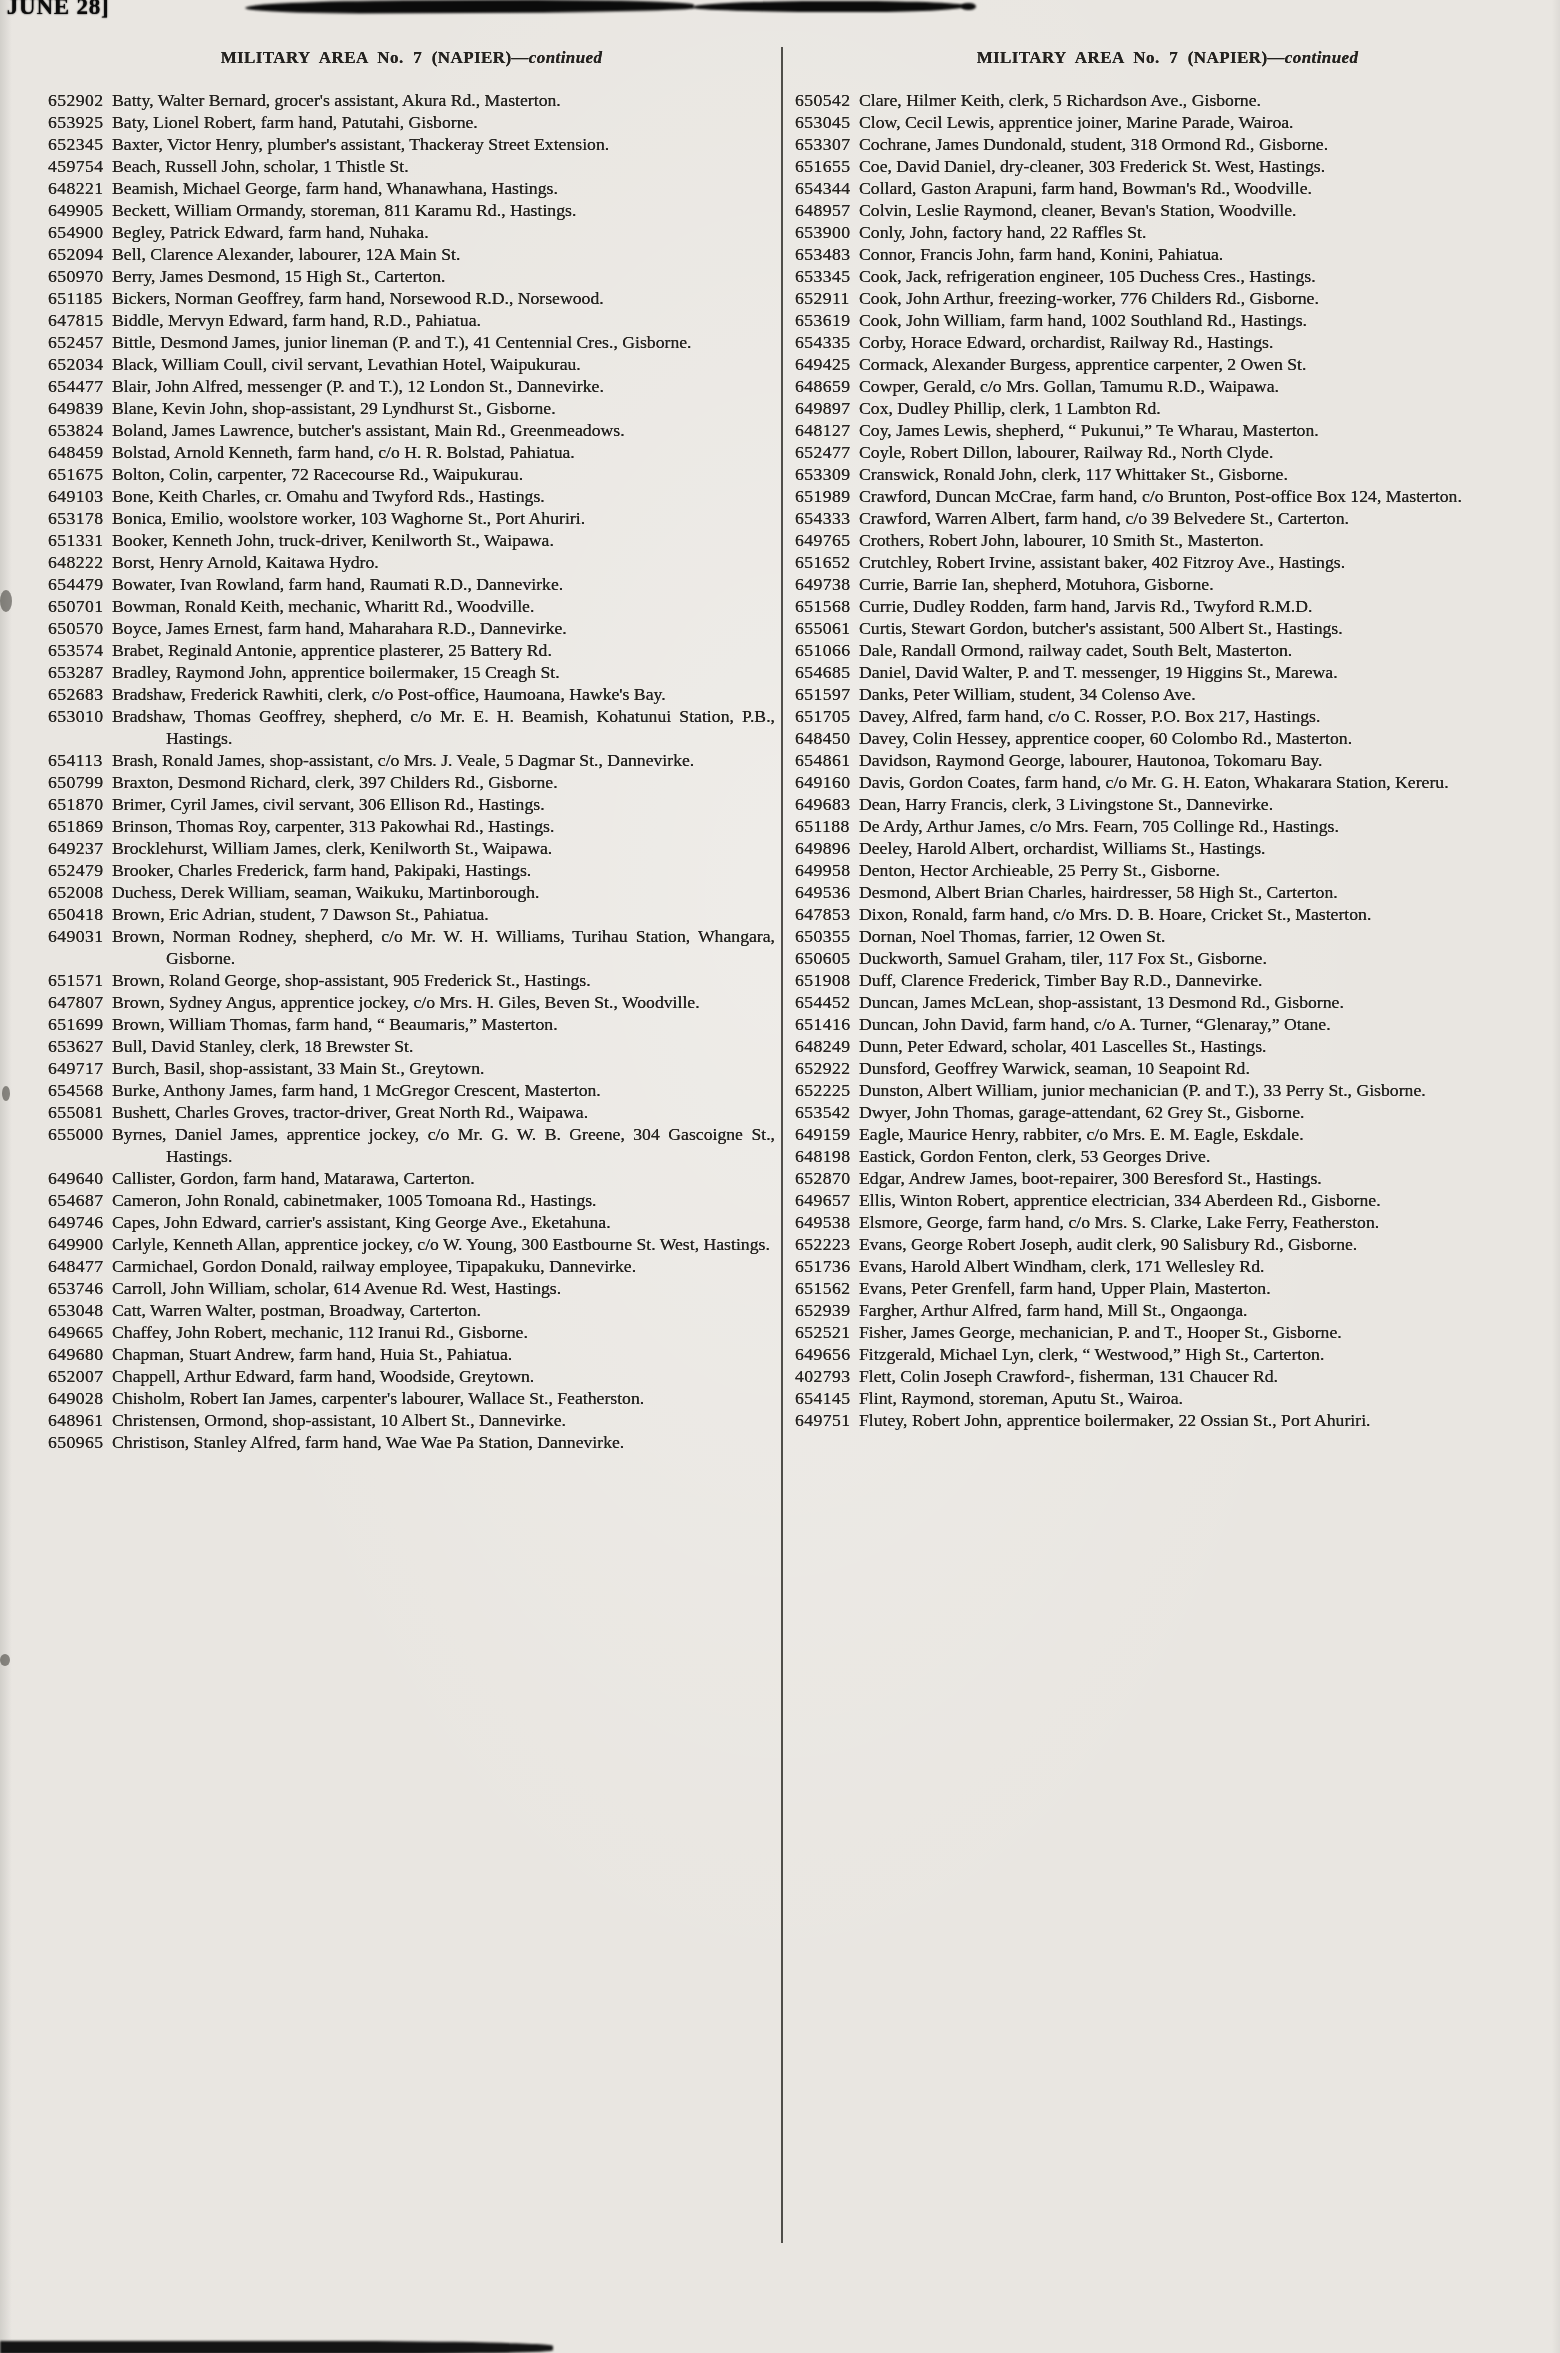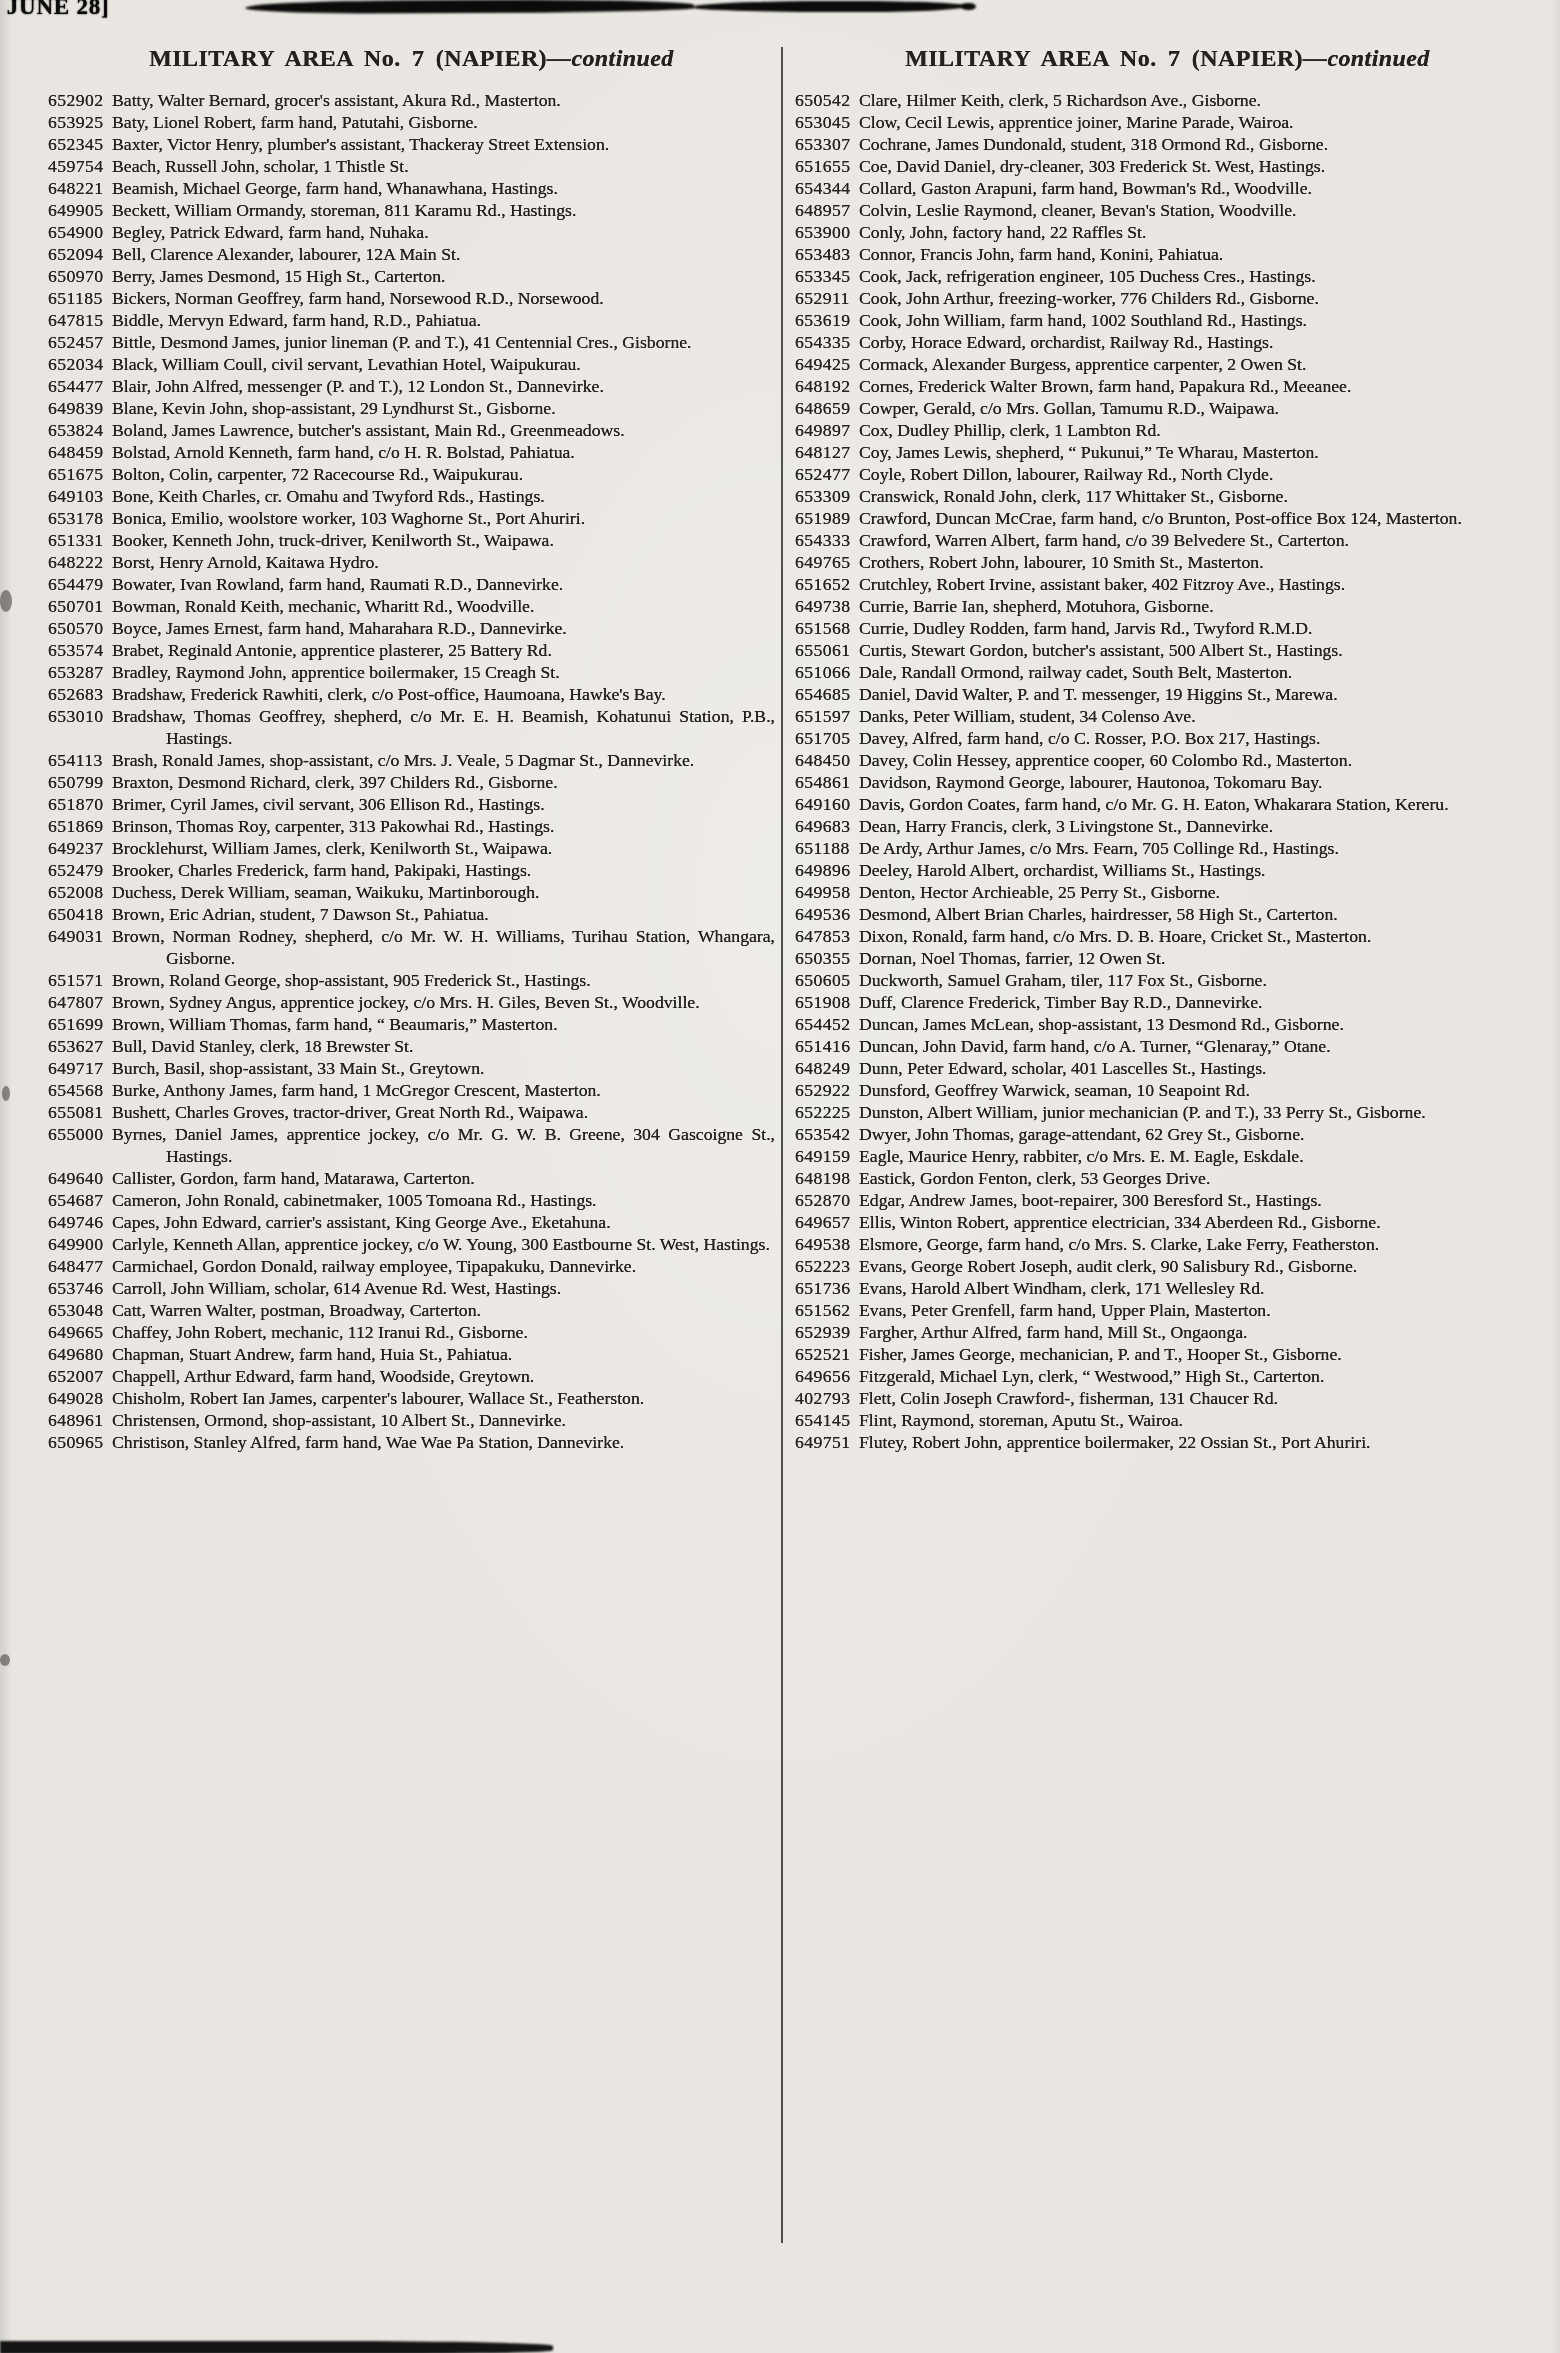--- a/index.html
+++ b/index.html
@@ -43,21 +43,21 @@
   }
   .col{
     position:absolute;top:47px;
     font-size:17.7px;line-height:22px;
   }
   .col-left{left:48px;width:727px;}
   .col-right{left:795px;width:745px;}
   .col-header{
     margin:0 0 20px 0;
     text-align:center;
-    font-size:24px;font-weight:bold;
+    font-size:17px;font-weight:bold;
     word-spacing:5px;letter-spacing:0.4px;
     text-shadow:0 0 0.4px currentColor;
   }
   .col-header i{font-weight:bold;word-spacing:0.8px;}
   .entry{
     margin:0;
     padding-left:118px;
     text-indent:-118px;
     text-align:justify;
     text-shadow:0 0 0.3px currentColor;
@@ -154,21 +154,20 @@
         <p class="entry"><span class="num">651655</span><span>Coe, David Daniel, dry-cleaner, 303 Frederick St. West, Hastings.</span></p>
         <p class="entry"><span class="num">654344</span><span>Collard, Gaston Arapuni, farm hand, Bowman's Rd., Woodville.</span></p>
         <p class="entry"><span class="num">648957</span><span>Colvin, Leslie Raymond, cleaner, Bevan's Station, Woodville.</span></p>
         <p class="entry"><span class="num">653900</span><span>Conly, John, factory hand, 22 Raffles St.</span></p>
         <p class="entry"><span class="num">653483</span><span>Connor, Francis John, farm hand, Konini, Pahiatua.</span></p>
         <p class="entry"><span class="num">653345</span><span>Cook, Jack, refrigeration engineer, 105 Duchess Cres., Hastings.</span></p>
         <p class="entry"><span class="num">652911</span><span>Cook, John Arthur, freezing-worker, 776 Childers Rd., Gisborne.</span></p>
         <p class="entry"><span class="num">653619</span><span>Cook, John William, farm hand, 1002 Southland Rd., Hastings.</span></p>
         <p class="entry"><span class="num">654335</span><span>Corby, Horace Edward, orchardist, Railway Rd., Hastings.</span></p>
         <p class="entry"><span class="num">649425</span><span>Cormack, Alexander Burgess, apprentice carpenter, 2 Owen St.</span></p>
-        <p class="entry"><span class="num">648192</span><span>Cornes, Frederick Walter Brown, farm hand, Papakura Rd., Meeanee.</span></p>
         <p class="entry"><span class="num">648659</span><span>Cowper, Gerald, c/o Mrs. Gollan, Tamumu R.D., Waipawa.</span></p>
         <p class="entry"><span class="num">649897</span><span>Cox, Dudley Phillip, clerk, 1 Lambton Rd.</span></p>
         <p class="entry"><span class="num">648127</span><span>Coy, James Lewis, shepherd, “ Pukunui,” Te Wharau, Masterton.</span></p>
         <p class="entry"><span class="num">652477</span><span>Coyle, Robert Dillon, labourer, Railway Rd., North Clyde.</span></p>
         <p class="entry"><span class="num">653309</span><span>Cranswick, Ronald John, clerk, 117 Whittaker St., Gisborne.</span></p>
         <p class="entry"><span class="num">651989</span><span>Crawford, Duncan McCrae, farm hand, c/o Brunton, Post-office Box 124, Masterton.</span></p>
         <p class="entry"><span class="num">654333</span><span>Crawford, Warren Albert, farm hand, c/o 39 Belvedere St., Carterton.</span></p>
         <p class="entry"><span class="num">649765</span><span>Crothers, Robert John, labourer, 10 Smith St., Masterton.</span></p>
         <p class="entry"><span class="num">651652</span><span>Crutchley, Robert Irvine, assistant baker, 402 Fitzroy Ave., Hastings.</span></p>
         <p class="entry"><span class="num">649738</span><span>Currie, Barrie Ian, shepherd, Motuhora, Gisborne.</span></p>

